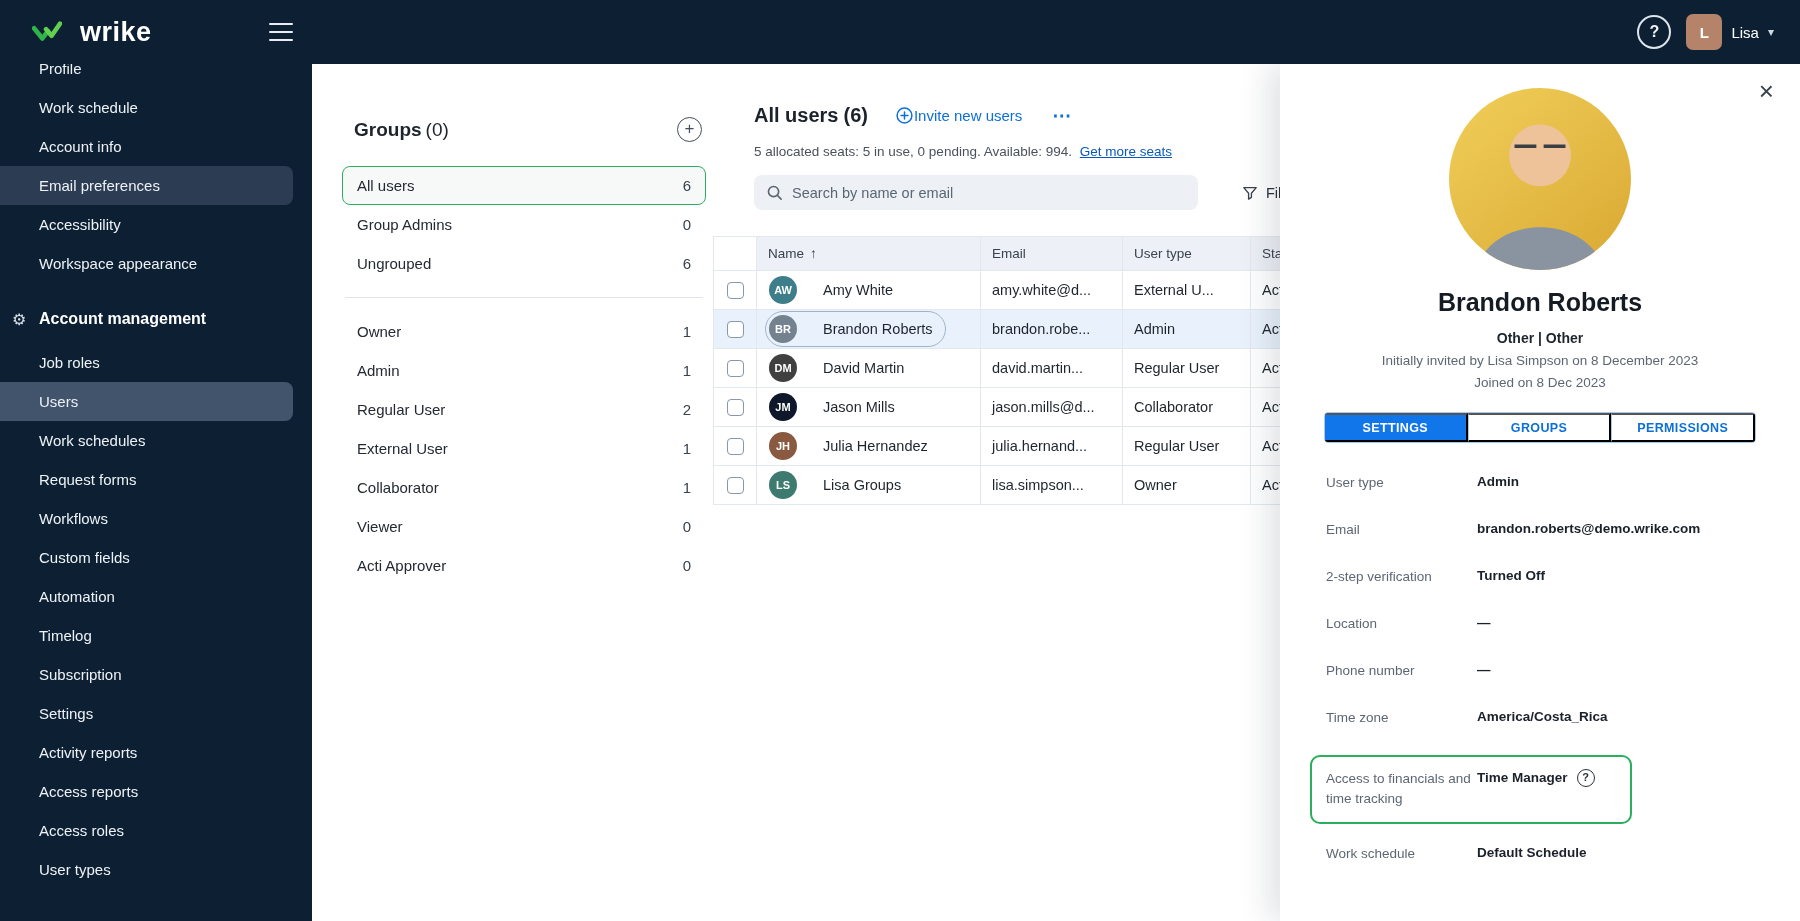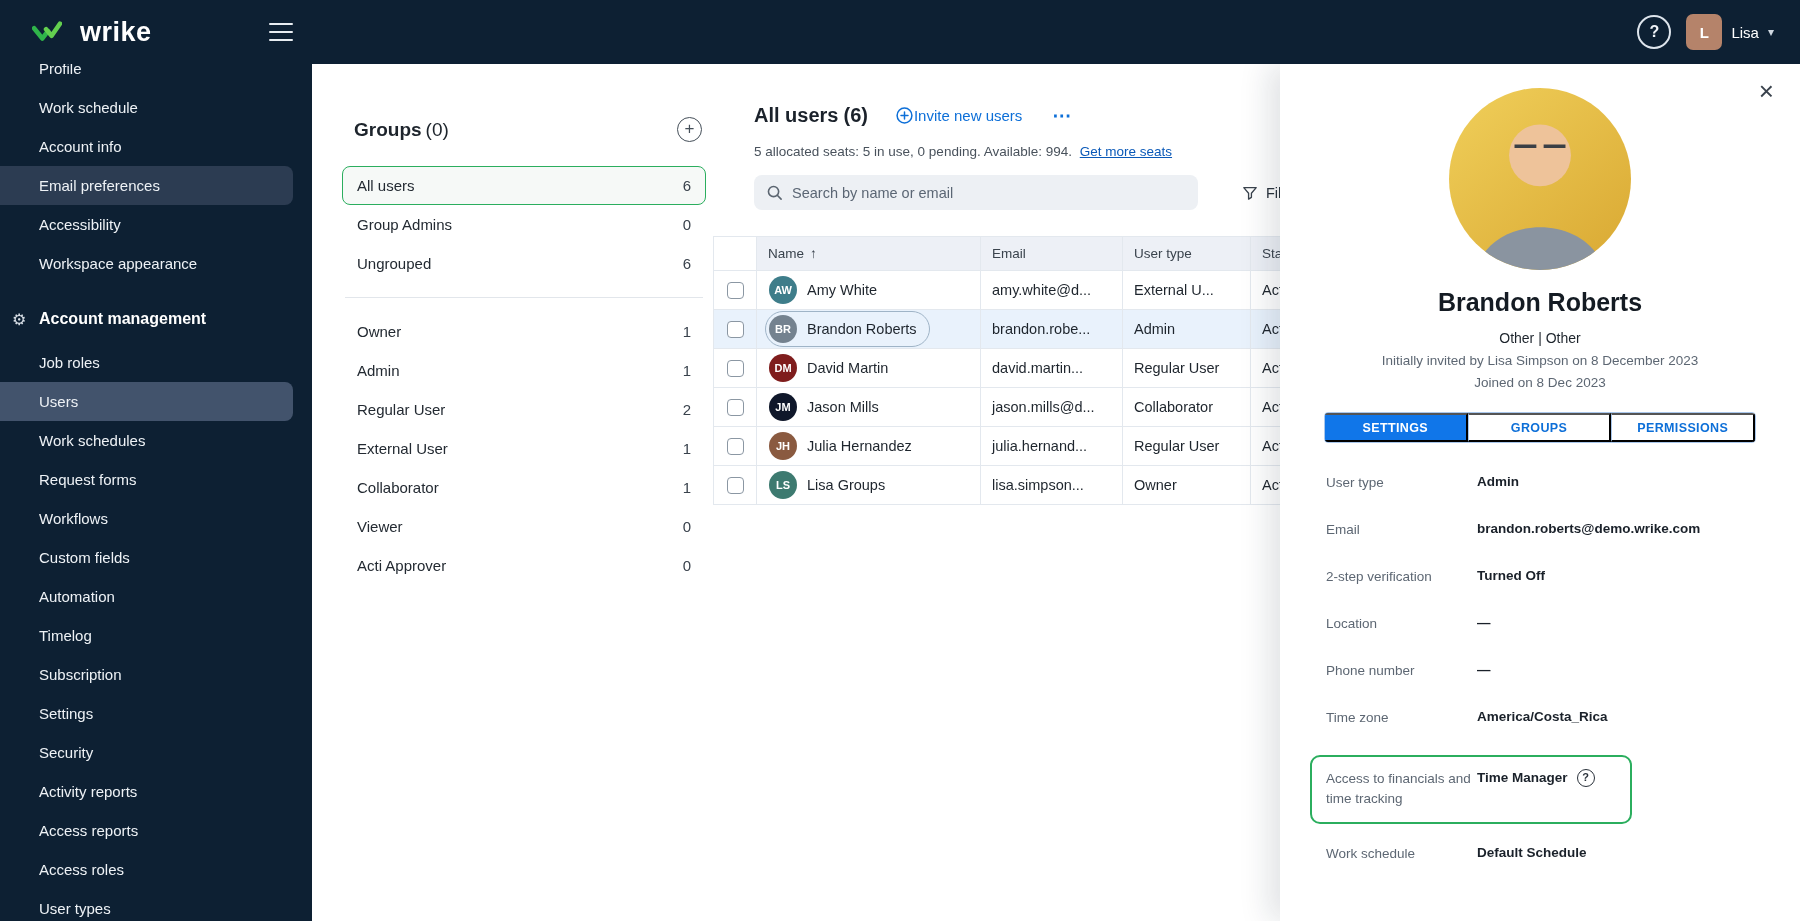--- a/index.html
+++ b/index.html
@@ -73,30 +73,30 @@
   .col-email{width:142px;}
   .col-type{width:128px;}
   .col-status{width:137px;border-right:none;}
   .tr.head .td{background:#edf0f6;font-size:13.5px;color:#3a434d;gap:6px;}
   .tr.head .col-cb{background:#fff;}
   .row-selected{background:#e9f2fc;}
   .row-selected .td{background:transparent;}
   .cb{width:17px;height:17px;border-radius:4px;border:1.8px solid #8b97a3;appearance:none;-webkit-appearance:none;background:#fff;cursor:pointer;}
   .name-chip{display:flex;align-items:center;border:1px solid transparent;padding:3px 12px 3px 3px;margin-left:-3px;}
   .row-selected .name-chip{border-color:#9fb4c7;border-radius:18px;}
-  .av{width:28px;height:28px;border-radius:50%;color:#fff;font-size:11px;font-weight:700;display:flex;align-items:center;justify-content:center;margin-right:10px;flex:none;}
-  .av-0{background:#3e7d8a}.av-1{background:#74828f}.av-2{background:#7f1d1d}
+  .av{width:28px;height:28px;border-radius:50%;color:#fff;font-size:11px;font-weight:700;display:flex;align-items:center;justify-content:center;margin-right:26px;flex:none;}
+  .av-0{background:#3e7d8a}.av-1{background:#74828f}.av-2{background:#404040}
   .av-3{background:#0f172a}.av-4{background:#8a5a40}.av-5{background:#3d7a70}
 
   
   .detail{position:absolute;top:64px;left:1280px;right:0;bottom:0;background:#fff;z-index:20;box-shadow:-12px 0 28px rgba(13,30,51,.12);padding-top:16px;}
   .close-btn{position:absolute;top:14px;right:26px;font-size:26px;color:#39424c;background:none;border:none;cursor:pointer;line-height:1;}
   .big-avatar{width:182px;height:182px;border-radius:50%;margin:8px auto 0;overflow:hidden;background:linear-gradient(140deg,#f0cf5a,#d9a832);}
   .d-name{text-align:center;font-size:25px;font-weight:700;color:#141b23;margin-top:18px;}
-  .d-meta{text-align:center;font-size:14px;font-weight:400;color:#1d242c;margin-top:13px;}
+  .d-meta{text-align:center;font-size:14px;font-weight:700;color:#1d242c;margin-top:13px;}
   .d-line{text-align:center;font-size:13.5px;color:var(--gray);margin-top:7px;}
   .tabs{width:432px;margin:22px auto 0;display:flex;border:1px solid #a9c7ec;border-radius:4px;overflow:hidden;height:31px;}
   .tab{flex:1;display:flex;align-items:center;justify-content:center;font-size:12.5px;font-weight:700;letter-spacing:.03em;color:var(--accent);cursor:pointer;border-left:1px solid #a9c7ec;background:#fff;font-family:inherit;}
   .tab:first-child{border-left:none;}
   .tab.active{background:var(--accent-strong);color:#fff;}
   .fields{margin-top:30px;padding:0 46px;}
   .field{display:flex;margin-bottom:26px;align-items:flex-start;}
   .f-label{width:151px;flex:none;font-size:13.5px;color:var(--gray);line-height:1.55;}
   .f-value{font-size:13.5px;font-weight:700;color:#1a212a;display:flex;align-items:center;gap:9px;line-height:1.4;}
   .access-box{border:2px solid var(--green);border-radius:10px;margin:0 0 20px -16px;padding:12px 14px;width:322px;display:flex;align-items:flex-start;}
@@ -181,23 +181,20 @@
   <div class="side-item">
       <span>Timelog</span>
     </div>
   <div class="side-item">
       <span>Subscription</span>
     </div>
   <div class="side-item">
       <span>Settings</span>
     </div>
   <div class="side-item">
-      <span>Security</span>
-    </div>
-  <div class="side-item">
       <span>Activity reports</span>
     </div>
   <div class="side-item">
       <span>Access reports</span>
     </div>
   <div class="side-item">
       <span>Access roles</span>
     </div>
   <div class="side-item">
       <span>User types</span>

